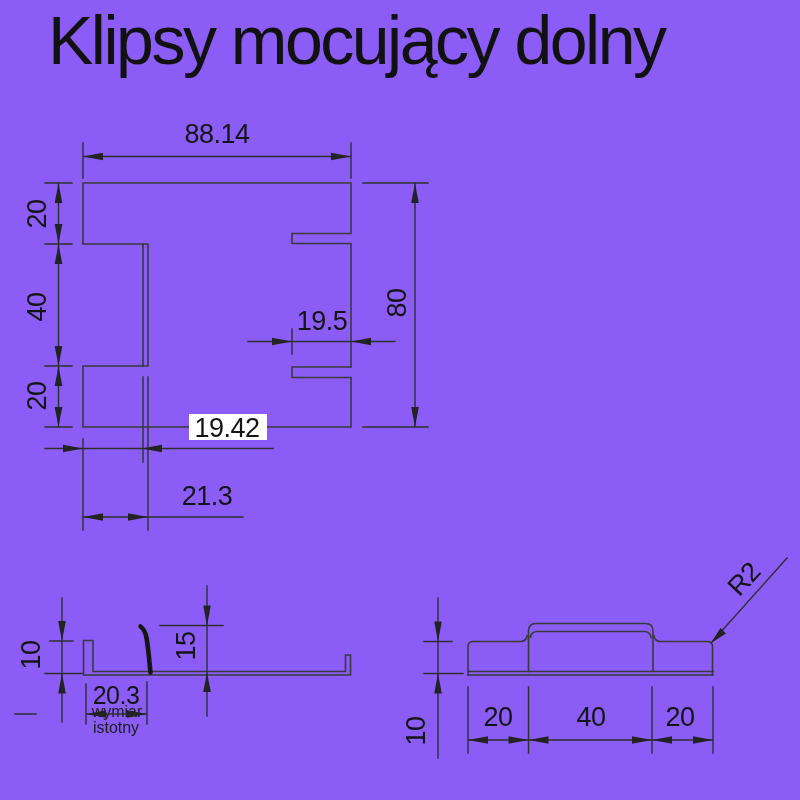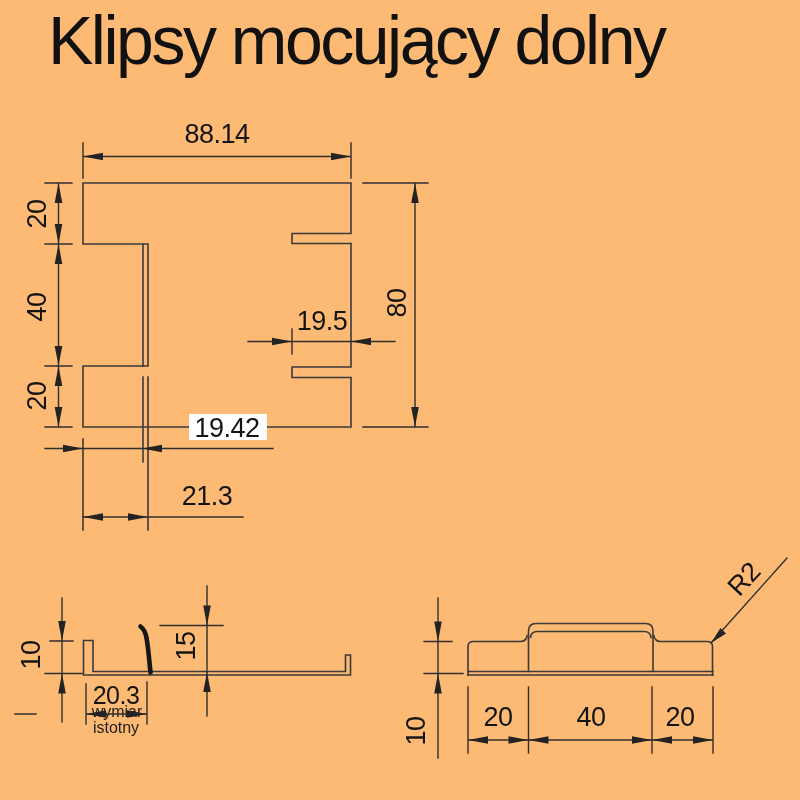--- a/index.html
+++ b/index.html
@@ -1,16 +1,16 @@
 <!DOCTYPE html>
 <html><head>
 <meta charset="utf-8">
 <style>
   html,body{margin:0;padding:0;background:#ffffff;}
-  .stage{position:relative;width:800px;height:800px;background:#fdba74;overflow:hidden;
+  .stage{position:relative;width:800px;height:800px;background:#8b5cf6;overflow:hidden;
          font-family:"Liberation Sans",sans-serif;}
   .title{position:absolute;left:48px;top:6px;font-size:68px;font-weight:300;
          letter-spacing:-2.5px;color:#111;white-space:nowrap;line-height:1;}
   svg{position:absolute;left:0;top:0;}
   .ln{stroke:#3a3a3a;stroke-width:1.6;fill:none;stroke-linecap:square;}
   .dln{stroke:#2f2f2f;stroke-width:1.4;fill:none;stroke-linecap:square;}
   .arr{fill:#232323;stroke:none;}
   .dtx{font-family:"Liberation Sans",sans-serif;font-size:27px;fill:#141414;letter-spacing:-0.5px;}
   .stx{font-family:"Liberation Sans",sans-serif;font-size:16px;fill:#1d1d1d;}
   .thick{stroke:#161616;stroke-width:4.6;fill:none;stroke-linecap:round;stroke-linejoin:round;}

